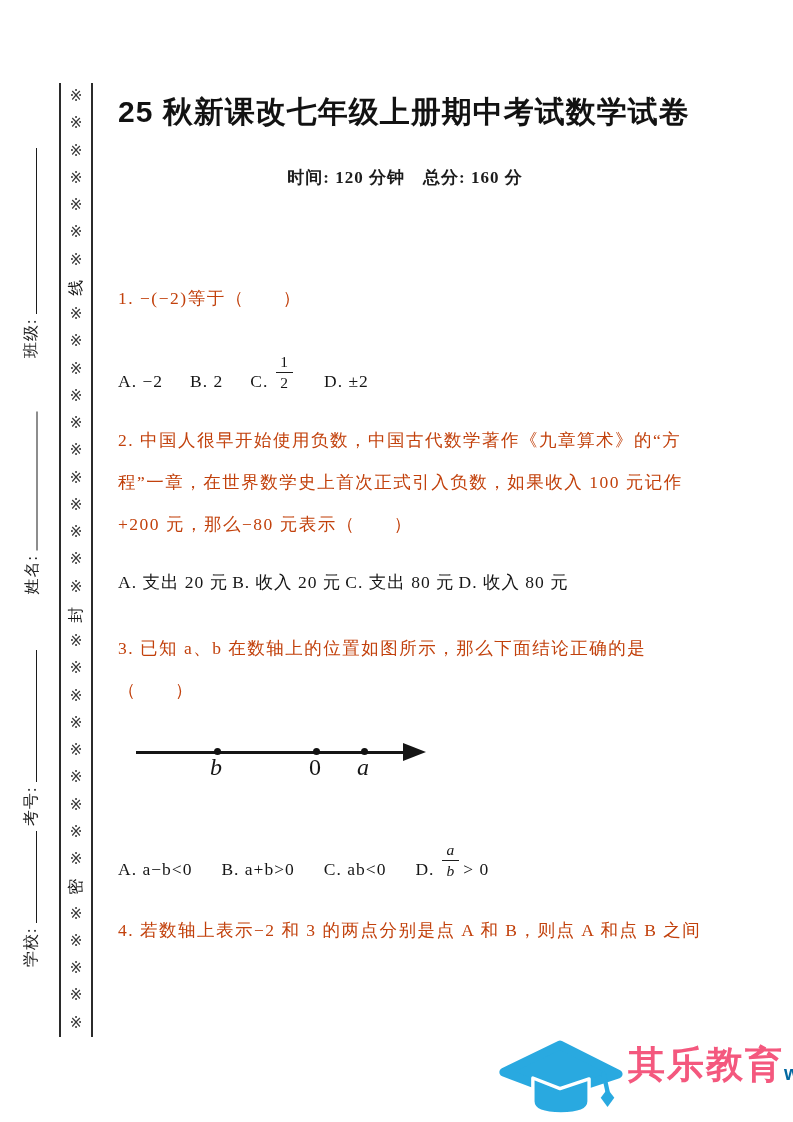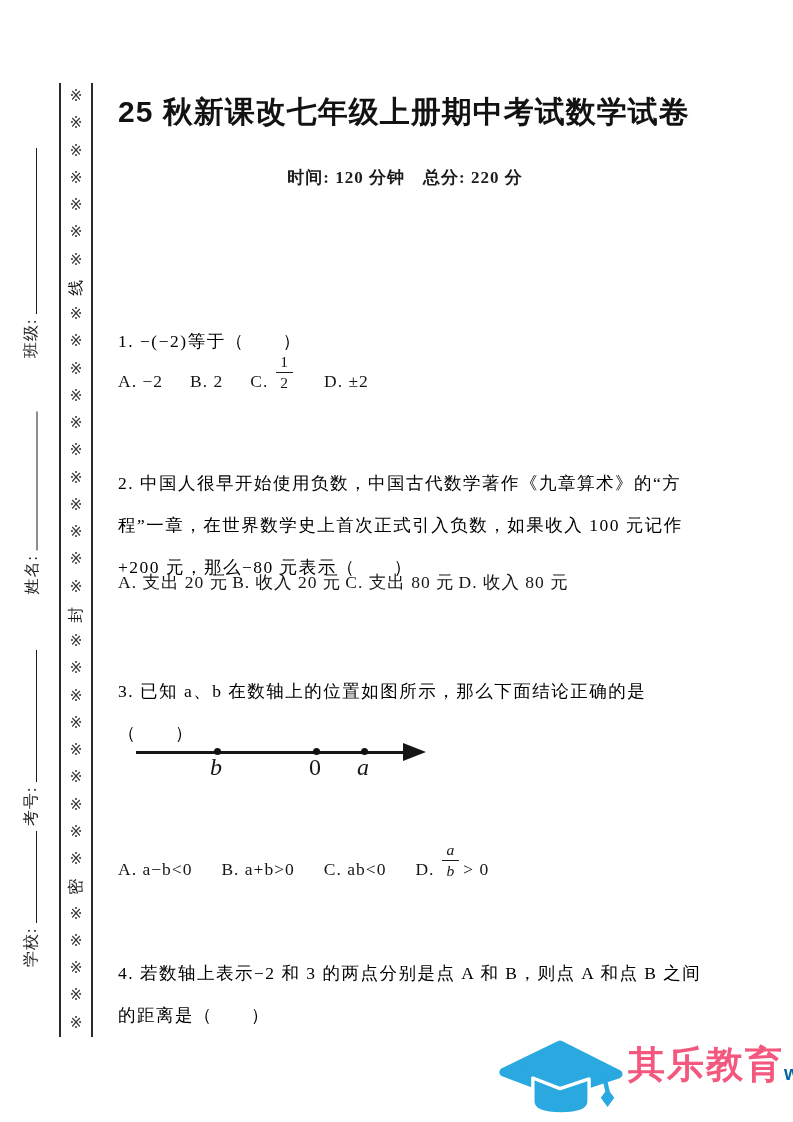--- a/index.html
+++ b/index.html
@@ -26,21 +26,21 @@
   .title { position:absolute; left:118px; width:574px; top:92px; text-align:left;
     font-family:"Liberation Sans", sans-serif; font-weight:700; font-size:30px;
     letter-spacing:1px; color:#121212; white-space:nowrap; }
   .meta { position:absolute; left:118px; width:574px; top:166px; text-align:center;
     font-weight:700; font-size:17px; letter-spacing:1px; }
   .section-heading { position:absolute; left:118px; top:224px; font-size:17.5px;
     font-weight:700; letter-spacing:1.5px; white-space:nowrap; }
 
   
   .qtext { position:absolute; left:118px; font-size:17.5px; letter-spacing:1.5px;
-    white-space:nowrap; color:#000000;margin-top:43px; }
+    white-space:nowrap; color:#c2410c; }
 
   .optrow { position:absolute; left:118px; display:flex; align-items:flex-end;
     font-size:17.5px; letter-spacing:1px; white-space:nowrap; color:#161616; }
   .opt { display:inline-flex; align-items:flex-end; }
   .frac { display:inline-flex; flex-direction:column; align-items:center;
     font-size:15.5px; line-height:1.15; margin:0 4px 0 8px; }
   .frac .fr-num { border-bottom:1.8px solid #1c1c1c; padding:0 4px 1px 4px; }
   .frac .fr-den { padding-top:1px; }
 
   
@@ -116,21 +116,21 @@
   <div class="seal-field" style="width:178px; left:-59px; top:725px;">
     <span class="sf-label">考号:</span>
     <span class="sf-line"></span>
   </div>
   <div class="seal-field" style="width:138px; left:-39px; top:886px;">
     <span class="sf-label">学校:</span>
     <span class="sf-line"></span>
   </div>
 
   <h1 class="title">25 秋新课改七年级上册期中考试数学试卷</h1>
-  <div class="meta">时间: 120 分钟　总分: 220 分</div>
+  <div class="meta">时间: 120 分钟　总分: 160 分</div>
 
   <div class="qtext" style="top:286px;">1. −(−2)等于（　　）</div>
   <div class="optrow" style="top:336px; height:56px; gap:27px;">
     <span class="opt">A. −2</span>
     <span class="opt">B. 2</span>
     <span class="opt">
       <span>C.</span>
       <span class="frac">
         <span class="fr-num">1</span>
         <span class="fr-den">2</span>
@@ -171,21 +171,20 @@
       <span>D.</span>
       <span class="frac">
         <span class="fr-num nl-italic">a</span>
         <span class="fr-den nl-italic">b</span>
       </span>
       <span>&gt; 0</span>
     </span>
   </div>
 
   <div class="qtext" style="top:918px;">4. 若数轴上表示−2 和 3 的两点分别是点 A 和 B，则点 A 和点 B 之间</div>
-  <div class="qtext" style="top:960px;">的距离是（　　）</div>
 
   <div class="logo">
     <svg class="cap" width="128" height="88" viewBox="0 0 132 90" style="color: rgb(41, 169, 224);">
       <polygon points="8,40 66,12 126,42 66,62" fill="currentColor" stroke="currentColor" stroke-width="9" stroke-linejoin="round"></polygon>
       <path d="M38,46 L66,57 L96,47 L96,70 Q96,83 67,83 Q38,83 38,70 Z" fill="currentColor" stroke="#ffffff" stroke-width="3.5" stroke-linejoin="round"></path>
       <path d="M111,42 L115,60" stroke="currentColor" stroke-width="4.5" stroke-linecap="round" fill="none"></path>
       <polygon points="115,57 122,66.5 115,76 108,66.5" fill="currentColor"></polygon>
     </svg>
     <div class="logo-text">
       <span class="brand-name" style="color: rgb(244, 88, 126);">其乐教育</span>

